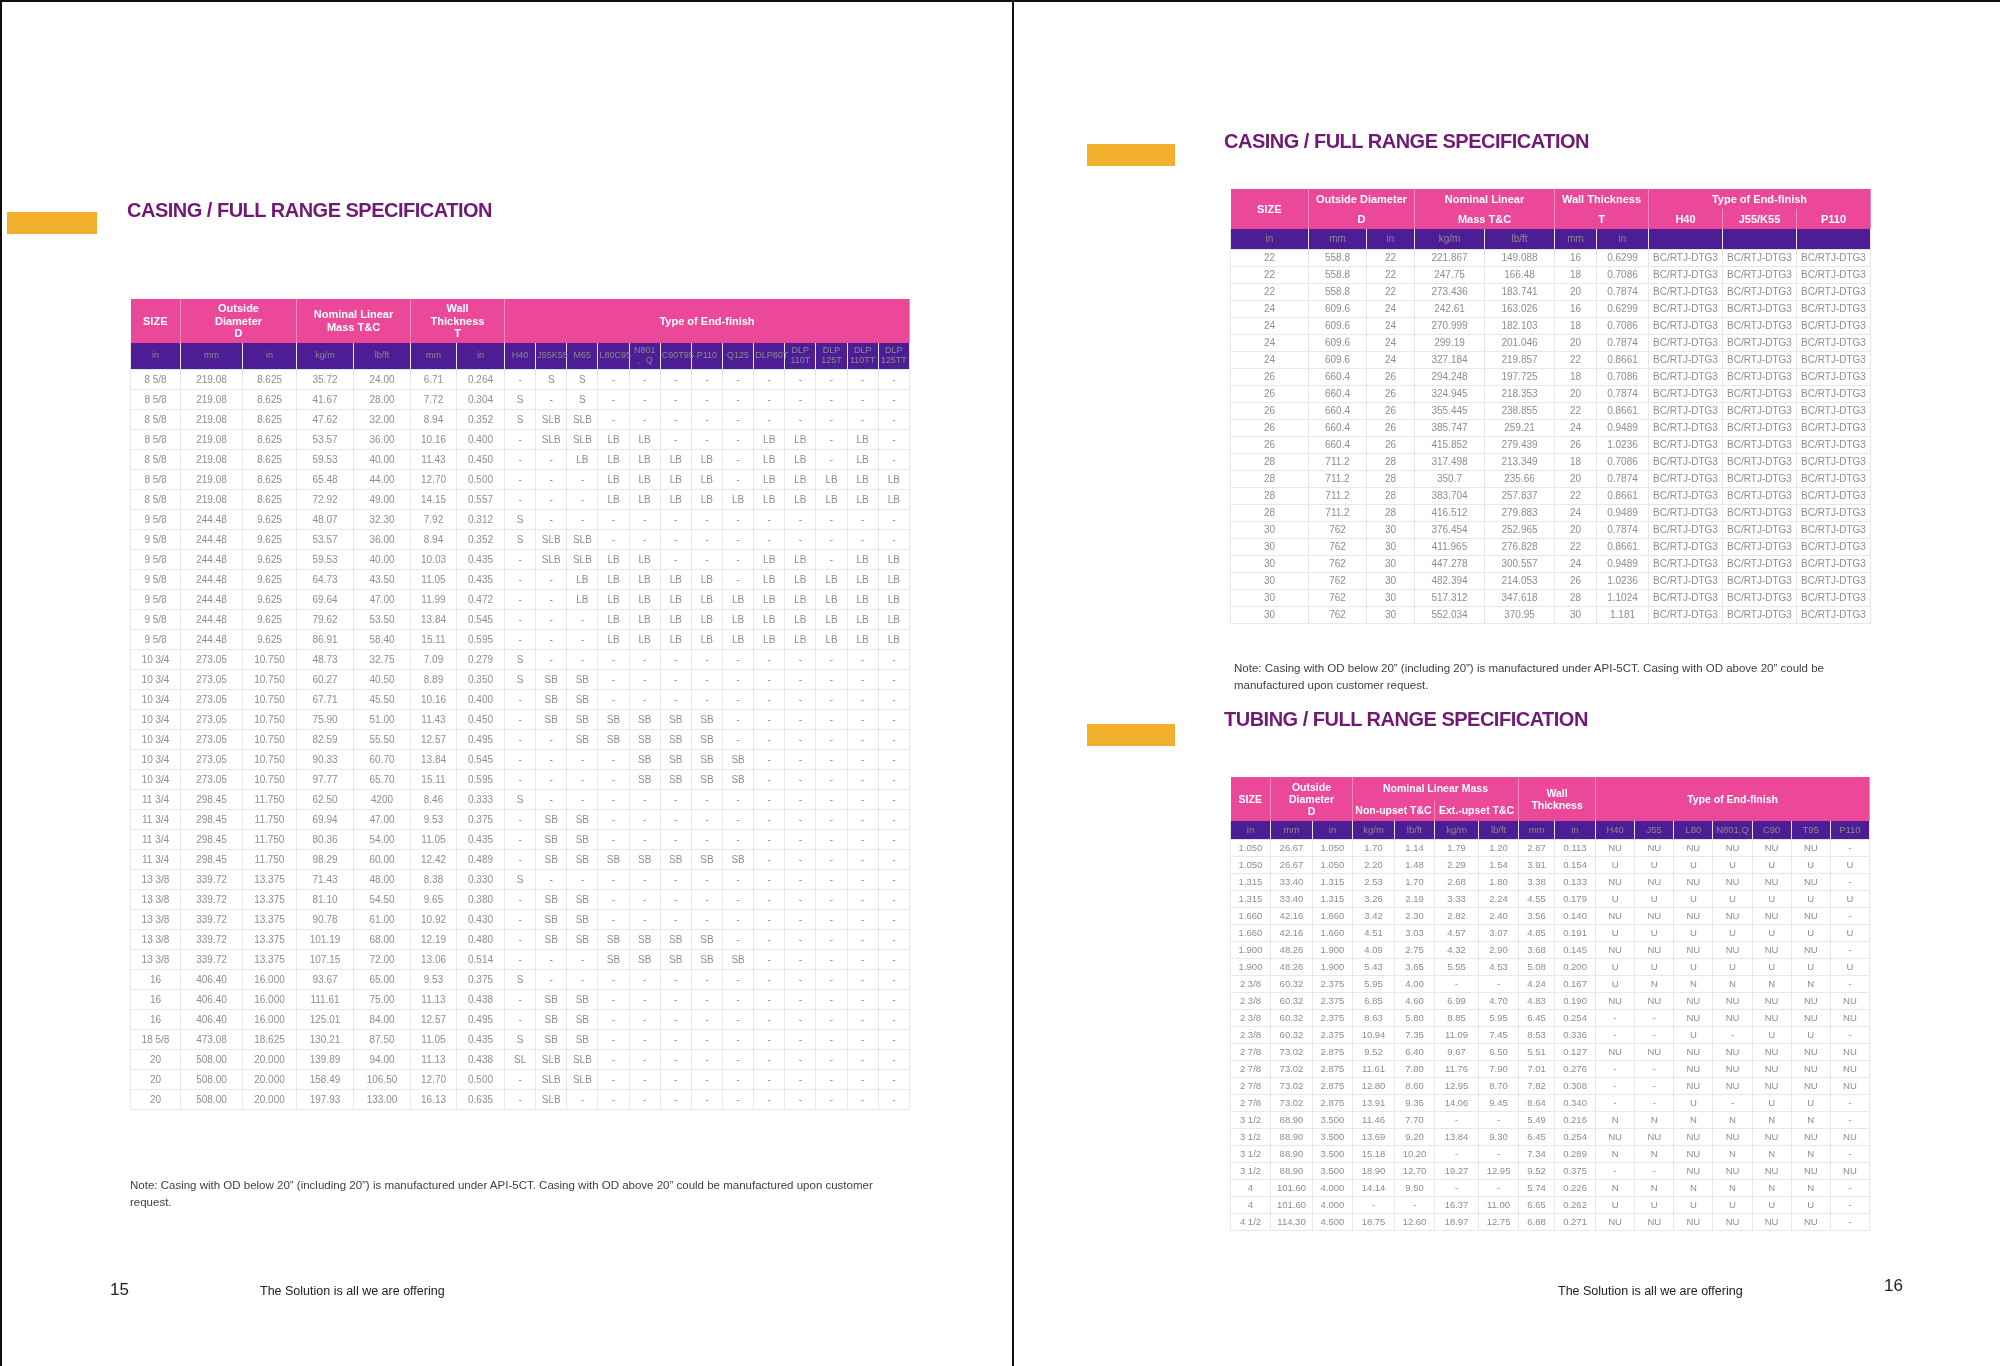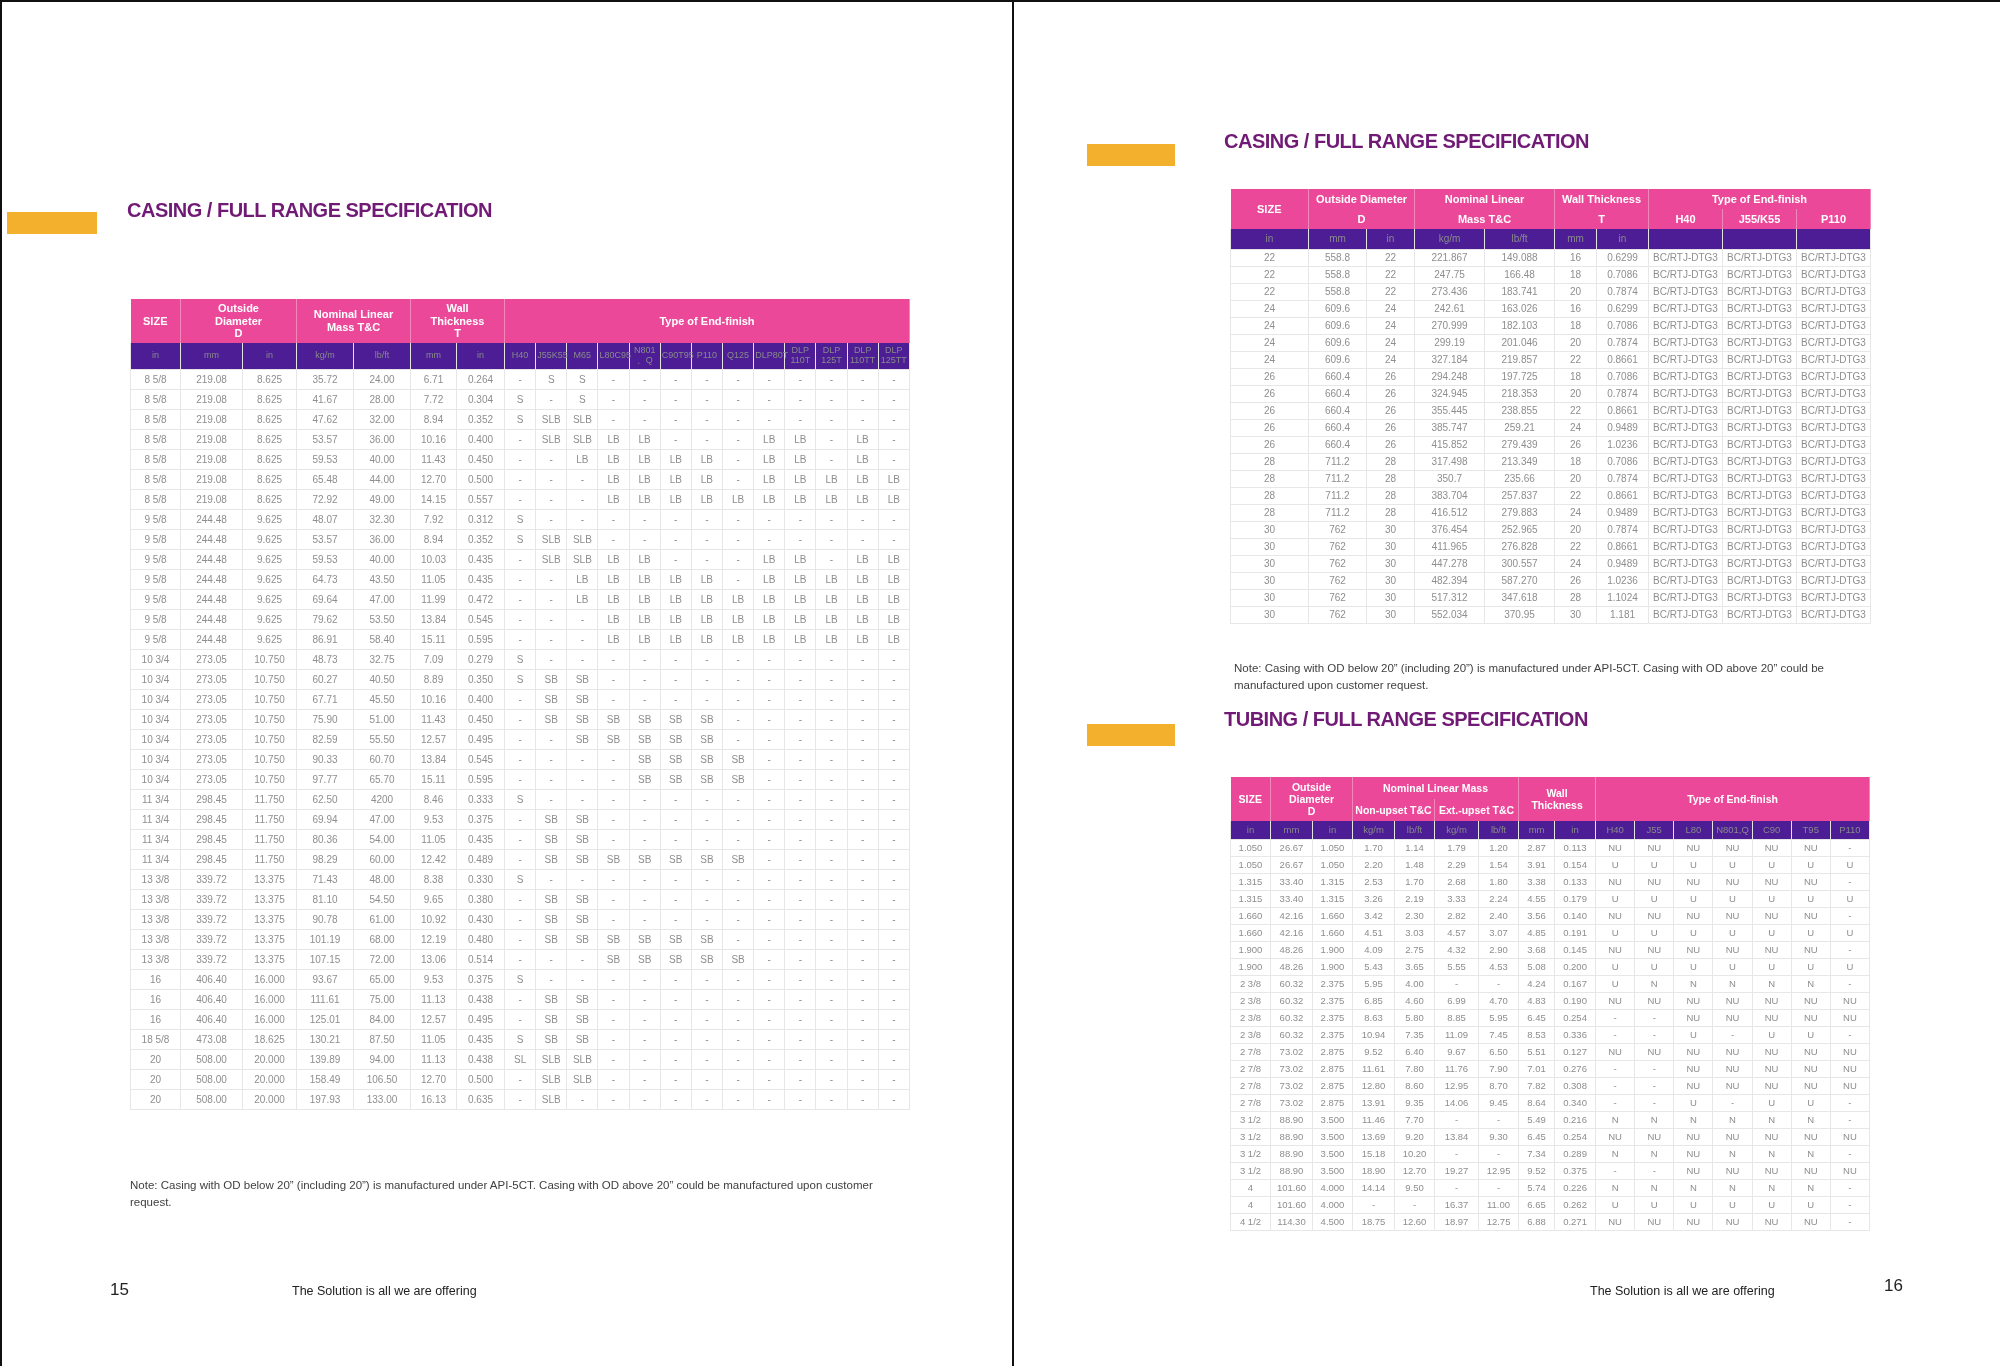--- a/index.html
+++ b/index.html
@@ -40,21 +40,21 @@
 
   .tbl-tubing { left:1228px; top:775px; width:640px; font-size:10px; }
   .tbl-tubing th.blue { font-size:10.5px; height:22px; }
   .tbl-tubing tr.units td { font-size:9.5px; height:18px; }
   .tbl-tubing tbody td { height:17px; font-size:9.5px; }
 
   .note { position:absolute; color:#3f3f3f; font-size:11.5px; line-height:1.5; }
   .note-left  { left:128px;  top:1175px; width:782px; }
   .note-right { left:1232px; top:658px;  width:645px; }
 
-  .footer-tagline { position:absolute; color:#222; font-size:12.5px; white-space:nowrap;margin-left:32px; }
+  .footer-tagline { position:absolute; color:#222; font-size:12.5px; white-space:nowrap; }
   .tag-left  { left:258px;  top:1282px; }
   .tag-right { left:1556px; top:1282px; }
   .page-num { position:absolute; color:#222; font-size:17px; }
   .num-left  { left:108px;  top:1278px; }
   .num-right { left:1882px; top:1274px; }
 </style>
 </head>
 <body>
 
 <div class="canvas">
@@ -1209,21 +1209,21 @@
           <td>0.9489</td>
           <td>BC/RTJ-DTG3</td>
           <td>BC/RTJ-DTG3</td>
           <td>BC/RTJ-DTG3</td>
         </tr>
         <tr>
           <td>30</td>
           <td>762</td>
           <td>30</td>
           <td>482.394</td>
-          <td>587.270</td>
+          <td>214.053</td>
           <td>26</td>
           <td>1.0236</td>
           <td>BC/RTJ-DTG3</td>
           <td>BC/RTJ-DTG3</td>
           <td>BC/RTJ-DTG3</td>
         </tr>
         <tr>
           <td>30</td>
           <td>762</td>
           <td>30</td>

